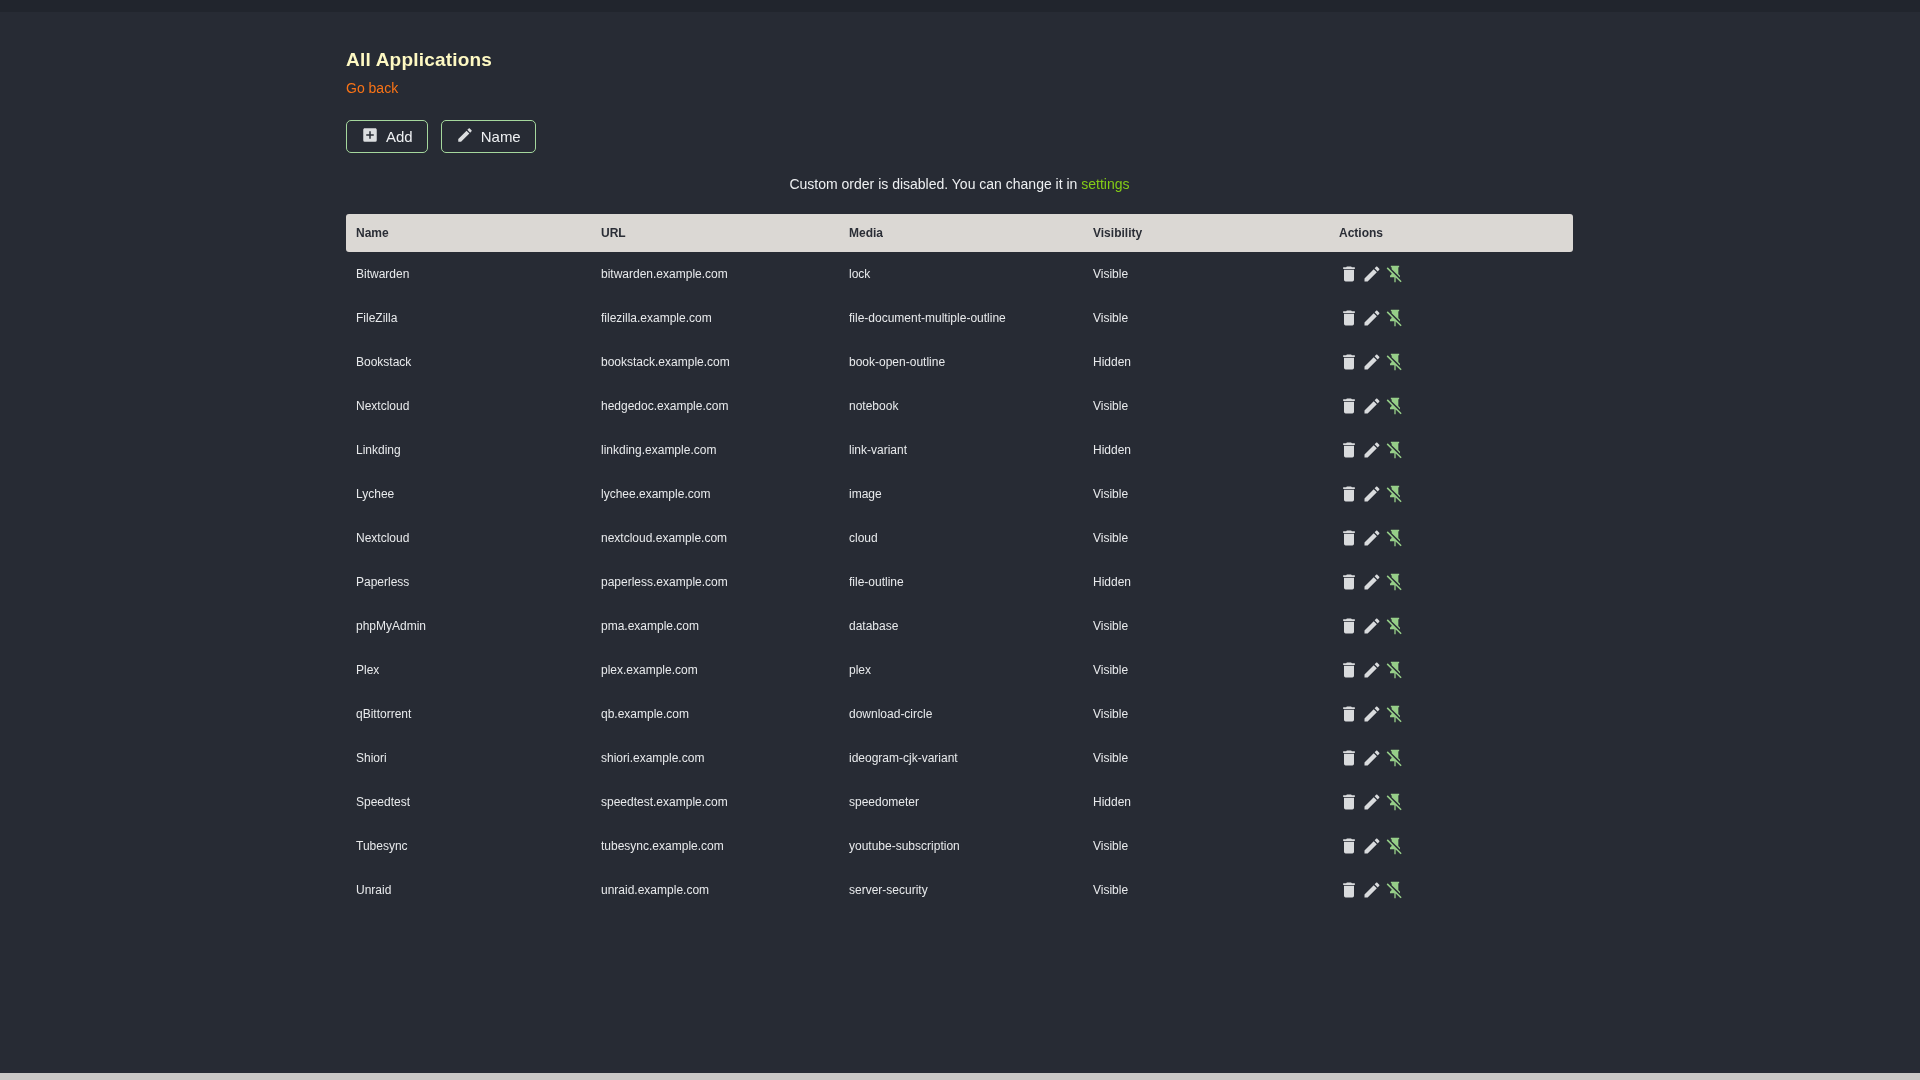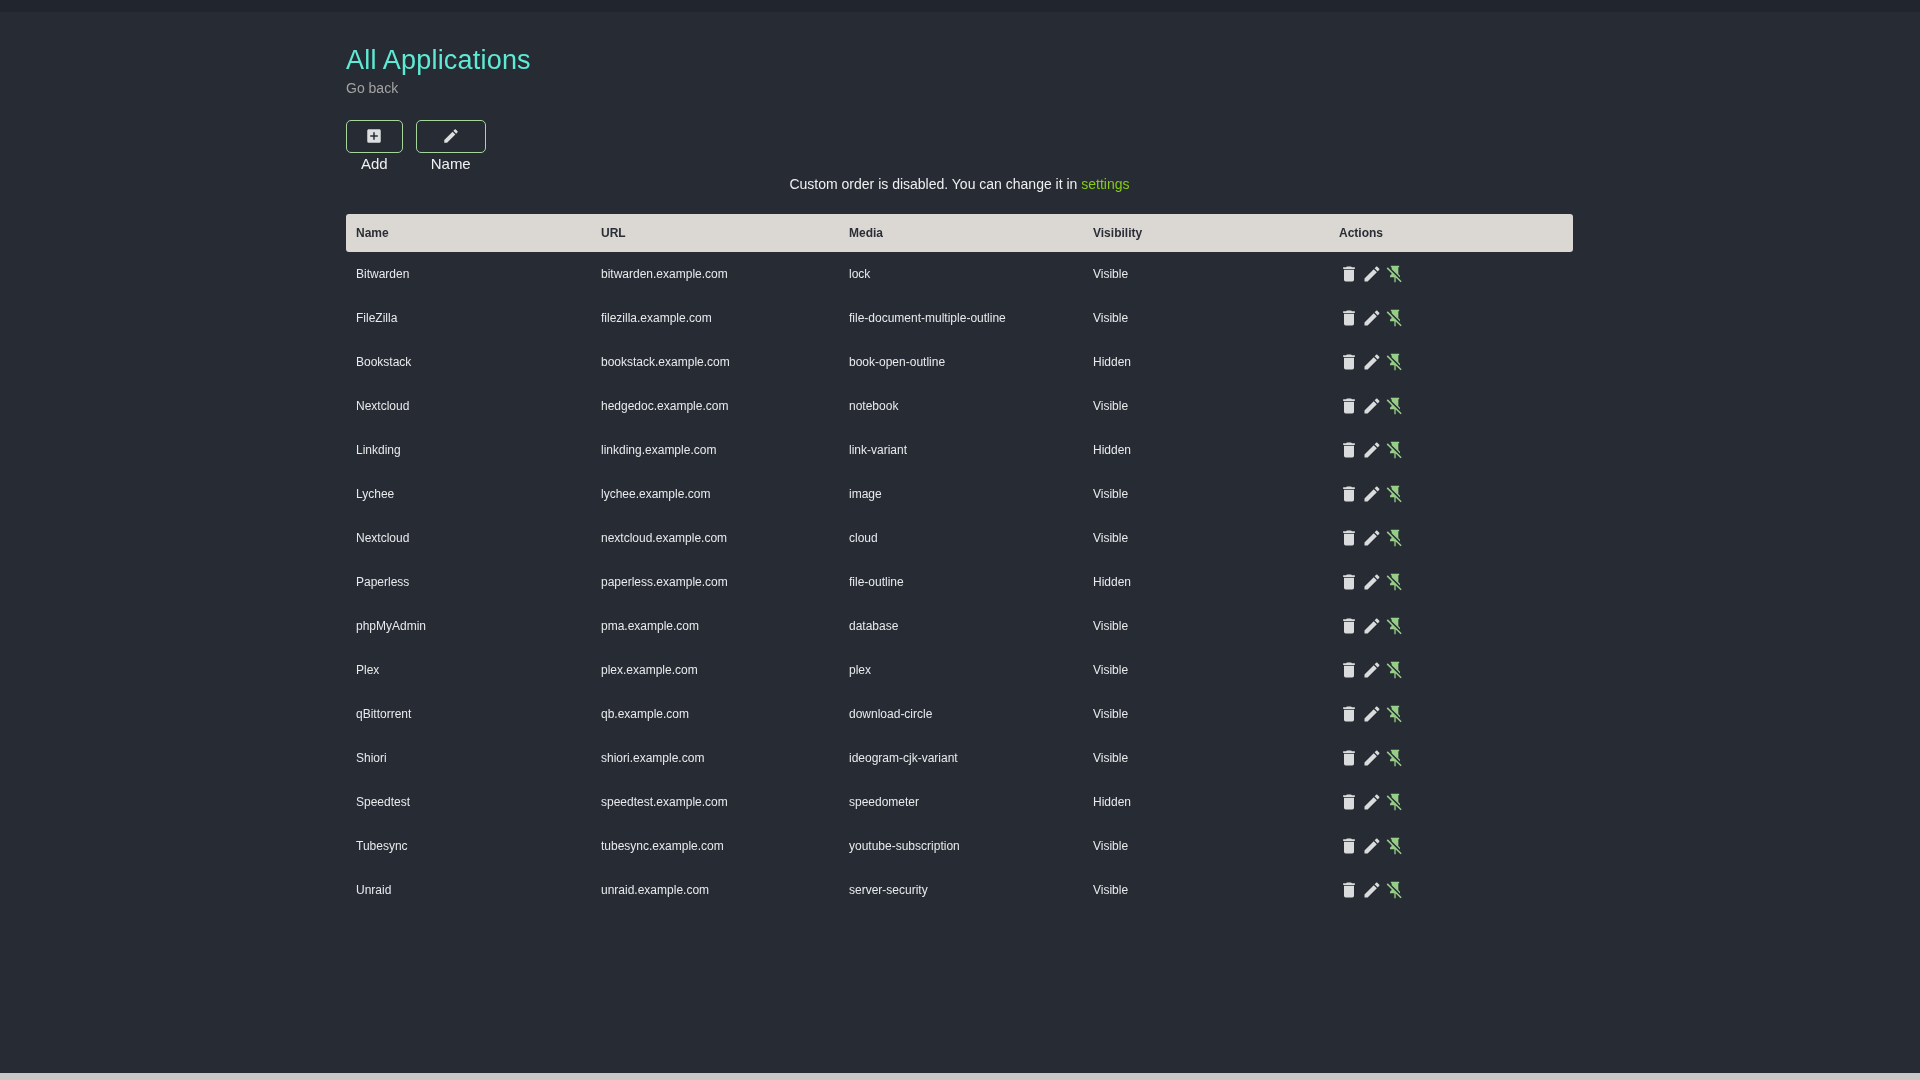--- a/index.html
+++ b/index.html
@@ -15,54 +15,53 @@
     position: absolute; top: 0; left: 0;
     width: 100%; height: 12px;
     background: #21252d;
   }
   .container {
     width: 1227px;
     margin-left: 346px;
     padding-top: 44px;
   }
   h1.page-title {
-    font-size: 27px;
-    font-weight: normal;
-    color: #5eead4;
+    font-size: 19px;
+    font-weight: bold;
+    color: #fef9c3;
     letter-spacing: 0.2px;
     line-height: 32px;
   }
   .back-link {
     display: inline-block;
     font-size: 14px;
-    color: #a3a3a3;
+    color: #f97316;
     line-height: 18px;
     margin-top: 3px;
     cursor: pointer;
     text-decoration: none;
   }
   .toolbar {
     margin-top: 23px;
     display: flex;
     gap: 13px;
   }
   .btn {
     display: inline-flex;
     align-items: center;
     gap: 7px;
     background: transparent;
     border: 1px solid #a5d79d;
     border-radius: 5px;
     color: #eef0f2;
     font-family: "Liberation Sans", "DejaVu Sans", sans-serif;
     font-size: 15px;
-    padding: 6px 14px;
+    padding: 0 14px;
     height: 33px;
     cursor: pointer;
-    flex-direction: column;
   }
   .btn svg { width: 18px; height: 18px; fill: #dcdee0; }
   .notice {
     margin-top: 23px;
     width: 100%;
     text-align: center;
     font-size: 14px;
     color: #eef0f2;
     line-height: 17px;
   }

